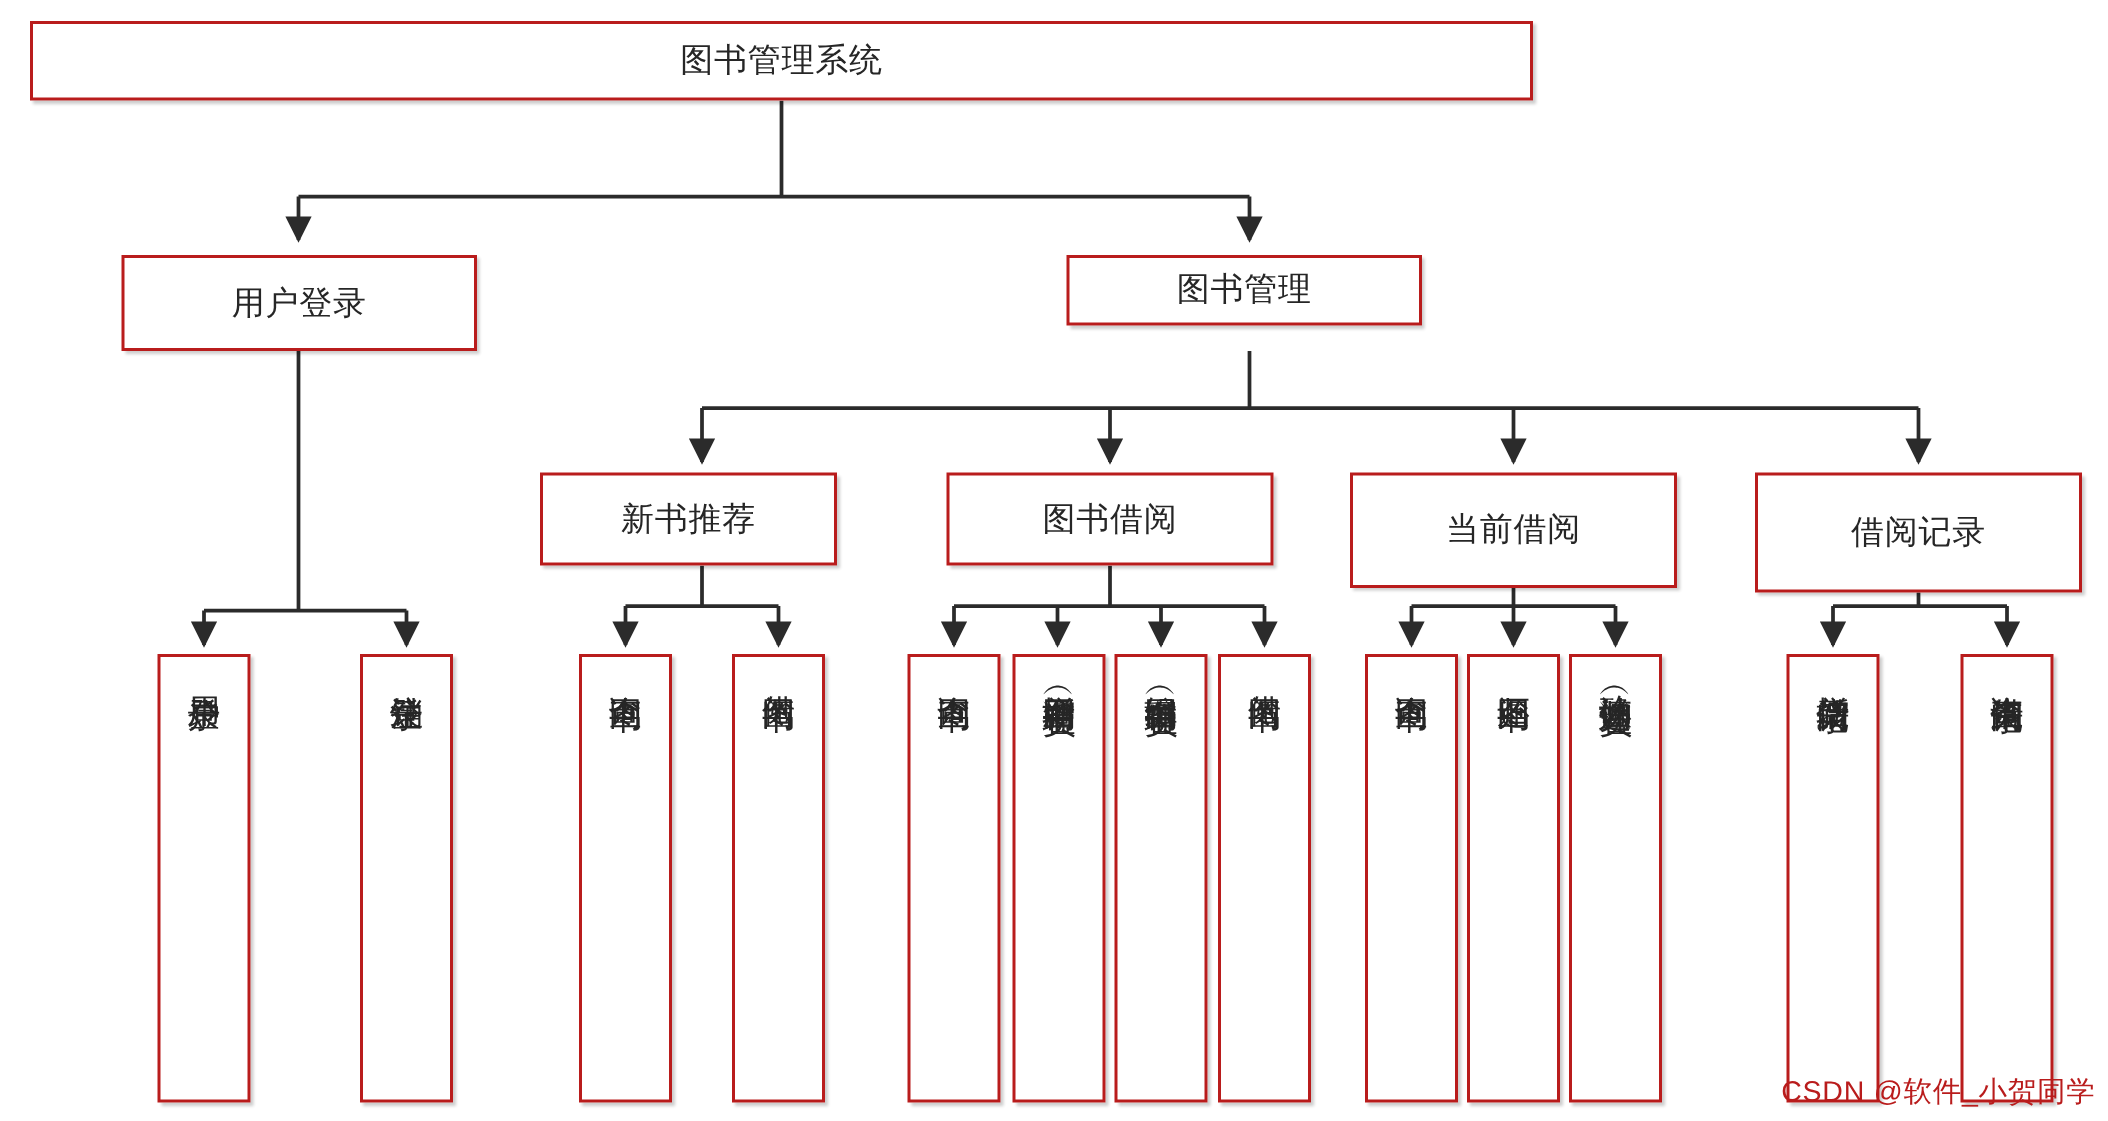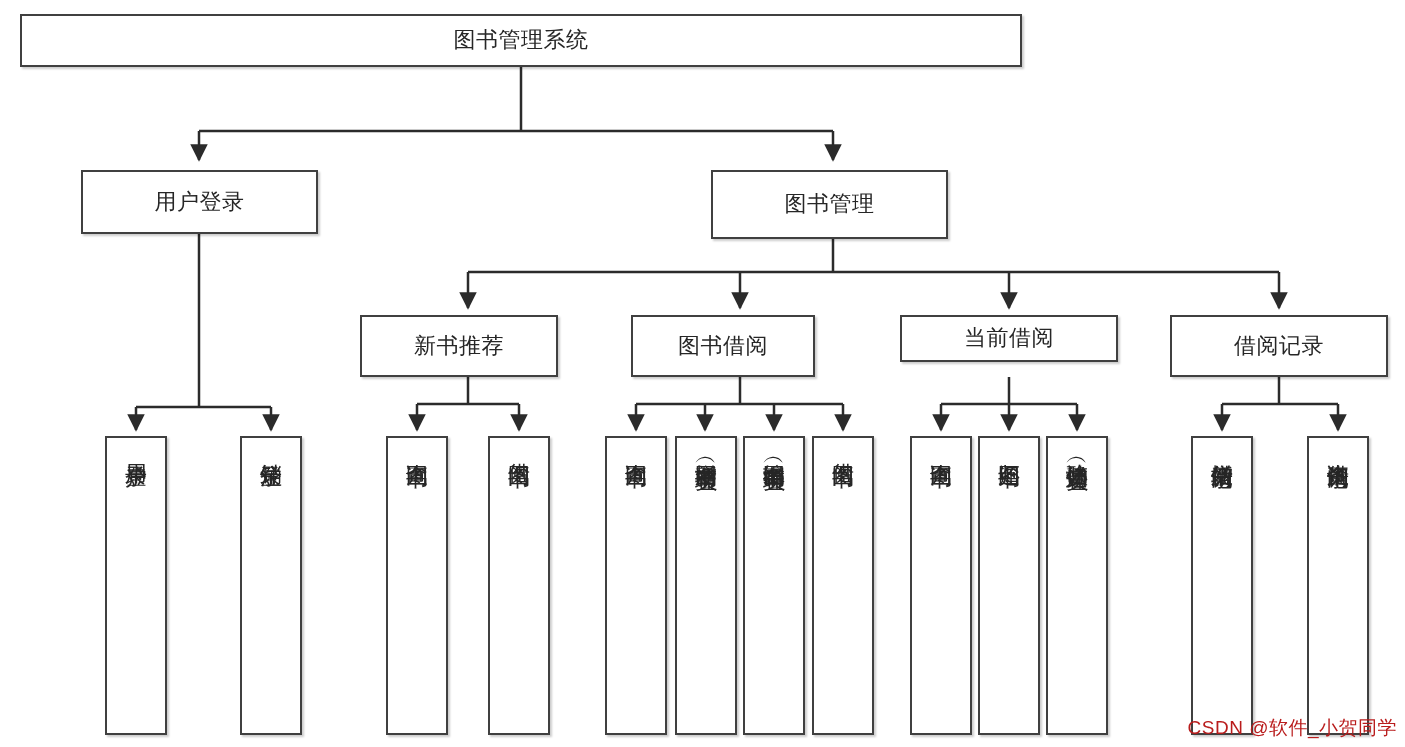--- a/index.html
+++ b/index.html
@@ -22,21 +22,21 @@
     left: 0;
     top: 0;
     width: 1405px;
     height: 747px;
     pointer-events: none;
   }
   .node {
     position: absolute;
     box-sizing: border-box;
     background: #ffffff;
-    border: 2px solid #404040;
+    border: 2px solid #b91c1c;
     box-shadow: 2px 2px 2px rgba(0,0,0,0.20);
     display: flex;
     align-items: center;
     justify-content: center;
   }
   .node .lbl {
     color: #262626;
     font-size: 22px;
     line-height: 1.12;
     letter-spacing: 0.5px;
@@ -126,34 +126,34 @@
     </g>
   </svg>
 
   <div class="node" style="left:20px; top:14px; width:1002px; height:53px;">
     <span class="lbl">图书管理系统</span>
   </div>
 
   <div class="node" style="left:81px; top:170px; width:237px; height:64px;">
     <span class="lbl">用户登录</span>
   </div>
-  <div class="node" style="left:711px; top:170px; width:237px; height:69px;">
+  <div class="node" style="left:711px; top:170px; width:237px; height:47px;">
     <span class="lbl">图书管理</span>
   </div>
 
   <div class="node" style="left:360px; top:315px; width:198px; height:62px;">
     <span class="lbl">新书推荐</span>
   </div>
-  <div class="node" style="left:631px; top:315px; width:184px; height:62px;">
+  <div class="node" style="left:631px; top:315px; width:218px; height:62px;">
     <span class="lbl">图书借阅</span>
   </div>
-  <div class="node" style="left:900px; top:315px; width:218px; height:47px;">
+  <div class="node" style="left:900px; top:315px; width:218px; height:77px;">
     <span class="lbl">当前借阅</span>
   </div>
-  <div class="node" style="left:1170px; top:315px; width:218px; height:62px;">
+  <div class="node" style="left:1170px; top:315px; width:218px; height:80px;">
     <span class="lbl">借阅记录</span>
   </div>
 
   <div class="node vert" style="left:105px; top:436px; width:62px; height:299px;">
     <span class="lbl">用户登录</span>
   </div>
   <div class="node vert" style="left:240px; top:436px; width:62px; height:299px;">
     <span class="lbl">注销登录</span>
   </div>
 

